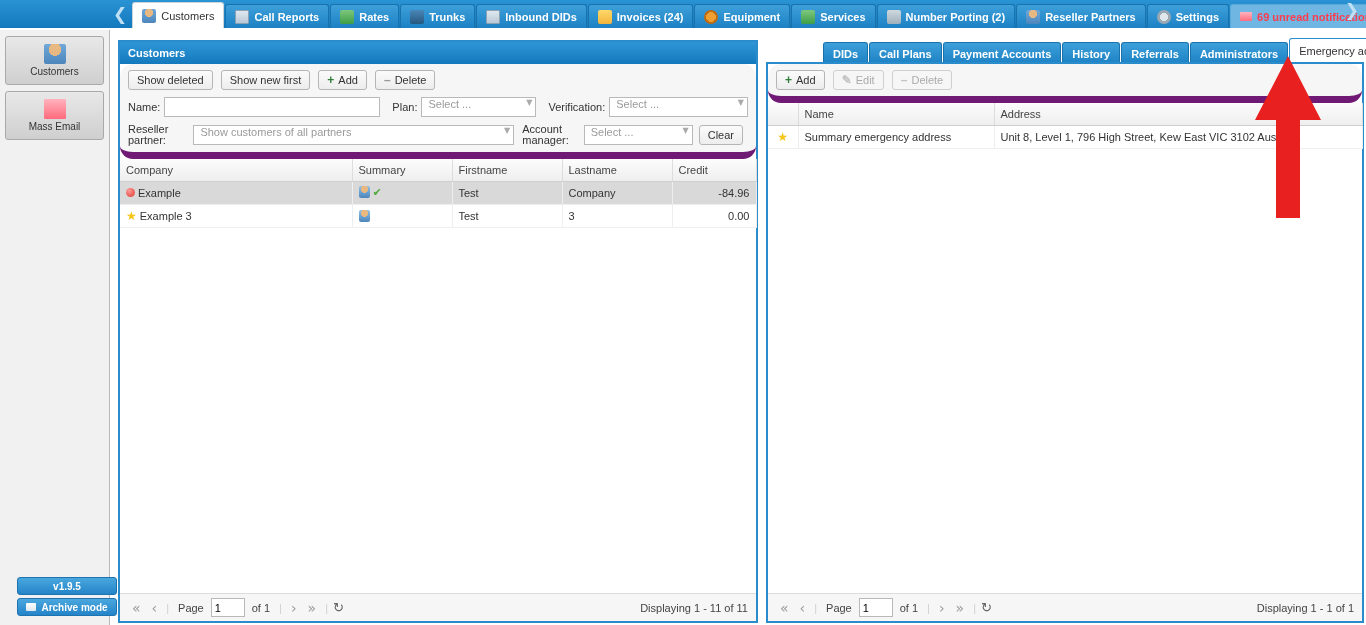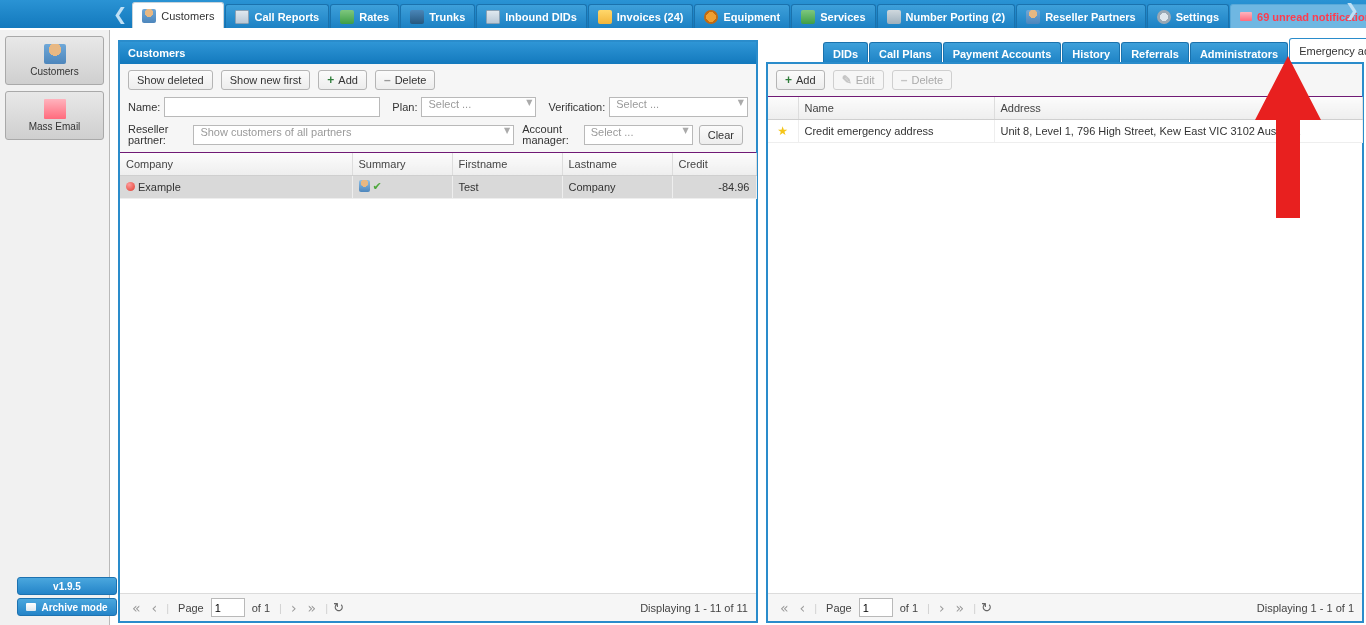--- a/index.html
+++ b/index.html
@@ -77,22 +77,23 @@
   #left-panel { left: 118px; top: 40px; width: 640px; height: 583px; }
   #right-panel { left: 766px; top: 62px; width: 598px; height: 561px; }
 
   .panel-header {
     height: 22px; background: #1b87cc;
     background: linear-gradient(#2f96d6, #1379bd);
     color: #ffffff; font-weight: bold; font-size: 11px;
     display: flex; align-items: center; padding-left: 8px;
   }
   .toolbar {
-    background: #f6f6f6; border-bottom: 1px solid #701a75;
+    background: #f6f6f6; border-bottom: 7px solid #701a75;
     padding: 6px 8px 6px 8px;
+    border-radius: 13px;
   }
   .tbtn {
     display: inline-flex; align-items: center; gap: 4px;
     height: 20px; padding: 0 8px; margin-right: 5px;
     border: 1px solid #b5b5b5; border-radius: 3px;
     background: linear-gradient(#fbfbfb, #ededed);
     font-size: 11px; color: #333; cursor: pointer; vertical-align: middle;
   }
   .tbtn.disabled { color: #aaaaaa; border-color: #cfcfcf; background: #f6f6f6; cursor: default; }
   .plusico { font-weight: bold; color: #2f7d3a; font-size: 12px; line-height: 1; }
@@ -343,20 +344,27 @@
           </tr>
         </thead>
       <tbody id="cust-body">
           <tr class="sel">
             <td><span class="i-reddot"></span><span style="margin-left: 3px;">Example</span></td>
             <td><span class="ico" style="width: 11px; height: 12px; vertical-align: -2px; border-radius: 2px; background: radial-gradient(circle at 50% 26%, rgb(232, 184, 131) 0px, rgb(232, 184, 131) 36%, transparent 37%), linear-gradient(rgb(143, 192, 230), rgb(77, 134, 188));"></span><span class="i-shield" style="margin-left: 3px;">✔</span></td>
             <td>Test</td>
             <td>Company</td>
             <td class="num neg">-84.96</td>
           </tr>
+          <tr class="">
+            <td><span class="i-star">★</span><span style="margin-left: 3px;">Example 3</span></td>
+            <td><span class="ico" style="width: 11px; height: 12px; vertical-align: -2px; border-radius: 2px; background: radial-gradient(circle at 50% 26%, rgb(232, 184, 131) 0px, rgb(232, 184, 131) 36%, transparent 37%), linear-gradient(rgb(143, 192, 230), rgb(77, 134, 188));"></span></td>
+            <td>Test</td>
+            <td>3</td>
+            <td class="num">0.00</td>
+          </tr>
         </tbody>
     </table>
 
     <div class="pager">
       <span class="pg-ico">«</span>
       <span class="pg-ico">‹</span>
       <span class="pg-sep">|</span>
       <span style="margin:0 4px;">Page</span>
       <input class="pg-input" value="1" style="">
       <span style="margin:0 4px;">of 1</span>
@@ -408,21 +416,21 @@
       <thead>
           <tr id="ea-head">
             <th></th>
             <th>Name</th>
             <th>Address</th>
           </tr>
         </thead>
       <tbody id="ea-body">
           <tr>
             <td style="text-align: center;"><span class="i-star">★</span></td>
-            <td>Credit emergency address</td>
+            <td>Summary emergency address</td>
             <td>Unit 8, Level 1, 796 High Street, Kew East VIC 3102 Australia</td>
           </tr>
         </tbody>
     </table>
 
     <div class="pager">
       <span class="pg-ico">«</span>
       <span class="pg-ico">‹</span>
       <span class="pg-sep">|</span>
       <span style="margin:0 4px;">Page</span>

